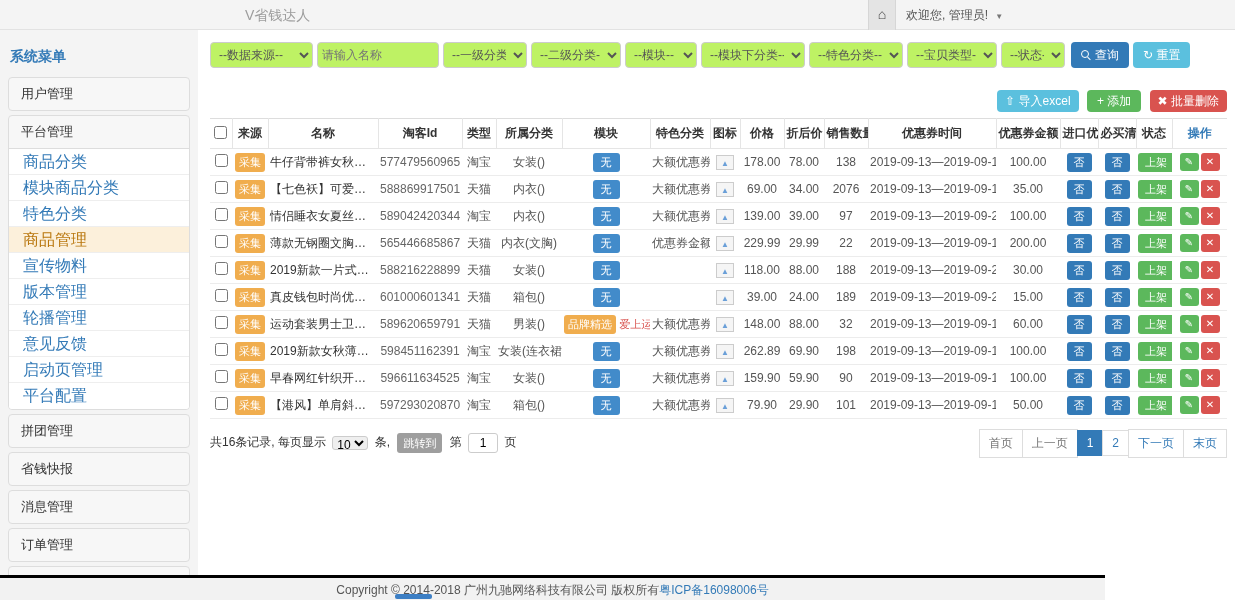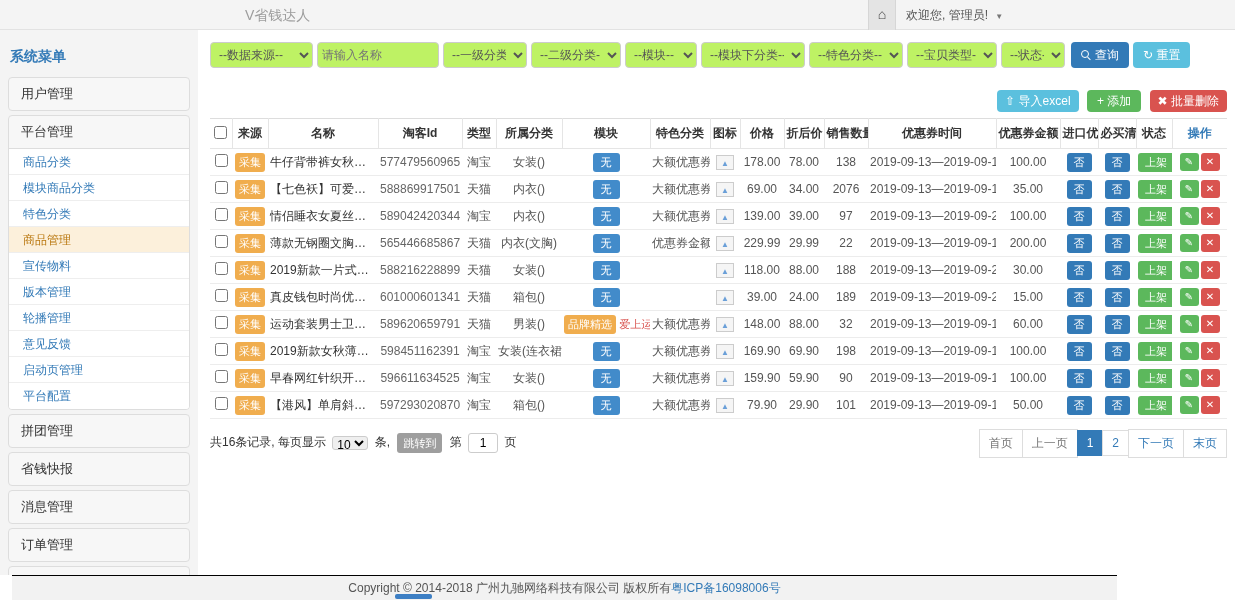--- a/index.html
+++ b/index.html
@@ -13,21 +13,21 @@
   .nav-user { position:absolute; left:906px; top:0; line-height:30px; color:#555; cursor:pointer; }
   .nav-user .caret { font-size:8px; color:#777; margin-left:4px; }
 
   
   .side-bg { position:absolute; left:0; top:30px; width:198px; height:545px; background:#f4f4f4; }
   .sidebar { position:absolute; left:8px; top:48px; width:182px; height:527px; overflow:hidden; }
   .sidebar-title { font-size:14px; font-weight:bold; color:#337ab7; margin-bottom:11px; padding-left:2px; }
   .panel { border:1px solid #ddd; border-radius:4px; margin-bottom:4px; background:#f7f7f7; overflow:hidden; }
   .panel-heading { padding:7px 12px; font-size:13px; color:#333; cursor:pointer; }
   .submenu { background:#fff; border-top:1px solid #ddd; }
-  .subitem { display:block; padding:6px 14px; font-size:12px; color:#337ab7; border-bottom:1px solid #eee; cursor:pointer; height:26px; line-height:14px; }
+  .subitem { display:block; padding:6px 14px; font-size:16px; color:#337ab7; border-bottom:1px solid #eee; cursor:pointer; height:26px; line-height:14px; }
   .subitem:last-child { border-bottom:none; }
   .subitem.active { background:#fcf0db; color:#b9770e; }
 
   
   .main { position:absolute; left:210px; top:30px; width:1017px; height:545px; }
   .breadcrumb { display:inline-block; margin-top:9px; padding:5px 12px; background:#f7f7f7; border:1px solid #e6e6e6; border-radius:4px; color:#555; }
   .breadcrumb .home-ic { color:#337ab7; margin:0 2px 0 6px; }
   .breadcrumb .link { color:#337ab7; cursor:pointer; }
   .breadcrumb .sep { color:#999; margin:0 5px; }
 
@@ -71,21 +71,21 @@
   .pageinfo { position:absolute; left:0; top:4px; color:#333; }
   .pageinfo select { height:14px; border:1px solid #ccc; border-radius:3px; font-size:12px; margin:0 3px; vertical-align:middle; font-family:inherit; }
   .pageinfo .jumpbtn { background:#9e9e9e; color:#fff; border:none; border-radius:3px; height:20px; padding:0 6px; margin:0 4px; cursor:pointer; font-size:11px; vertical-align:middle; font-family:inherit; }
   .pageinfo input { width:30px; height:20px; border:1px solid #ccc; border-radius:3px; text-align:center; margin:0 3px; vertical-align:middle; font-size:12px; font-family:inherit; }
   .pager { position:absolute; right:0; top:0; }
   .pg { display:inline-block; min-width:14px; border:1px solid #ddd; background:#fff; color:#337ab7; padding:5px 9px; margin-left:-1px; cursor:pointer; text-align:center; }
   .pg.disabled { color:#777; cursor:default; }
   .pg.active { background:#337ab7; border-color:#337ab7; color:#fff; }
 
   
-  .footer { position:absolute; left:12px; bottom:0; width:1105px; height:25px; background:#f2f2f2; border-top:1px solid #000000; text-align:center; line-height:25px; color:#555; }
+  .footer { position:absolute; left:0; bottom:0; width:1105px; height:25px; background:#f2f2f2; border-top:3px solid #000000; text-align:center; line-height:25px; color:#555; }
   .footer .link { color:#337ab7; cursor:pointer; }
   .hthumb { position:absolute; left:395px; bottom:1px; width:37px; height:5px; background:#3d7fc4; border-radius:2px; }
 </style>
 </head>
 <body>
 
 <div class="page">
 
   <div class="navbar">
     <div class="nav-title">V省钱达人</div>
@@ -354,21 +354,21 @@
           <tr>
     <td><input type="checkbox" style=""></td>
     <td><span class="badge-orange">采集</span></td>
     <td class="c-name">2019新款女秋薄款...</td>
     <td class="c-id">598451162391</td>
     <td>淘宝</td>
     <td>女装(连衣裙)</td>
     <td><span class="mod-blue">无</span></td>
     <td>大额优惠券</td>
     <td><span class="thumb"><span class="thumb-glyph">▲</span></span></td>
-    <td>169.90</td>
+    <td>262.89</td>
     <td>69.90</td>
     <td>198</td>
     <td>2019-09-13—2019-09-17</td>
     <td>100.00</td>
     <td><button class="btn-mini blue">否</button></td>
     <td><button class="btn-mini blue">否</button></td>
     <td><button class="btn-mini green">上架</button></td>
     <td>
       <button class="op green"><span>✎</span></button><button class="op red"><span>✕</span></button>
     </td>

